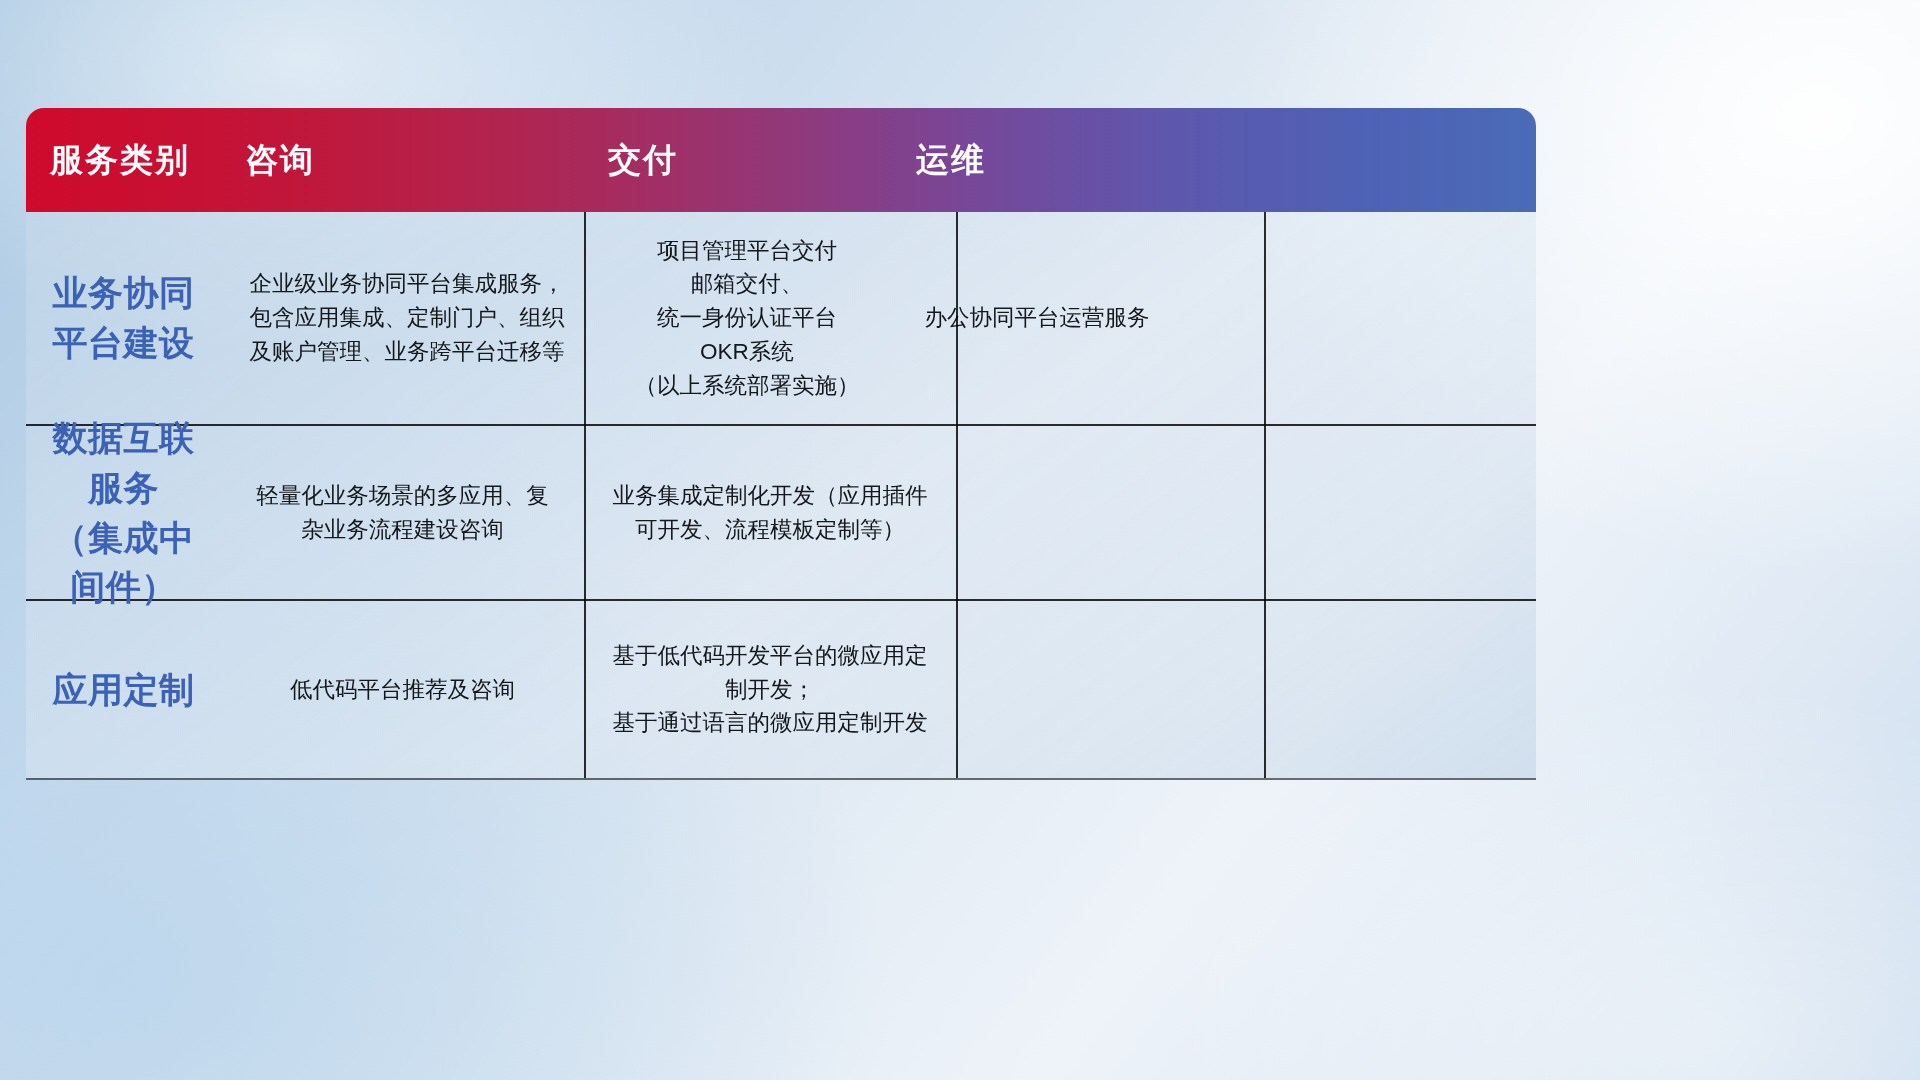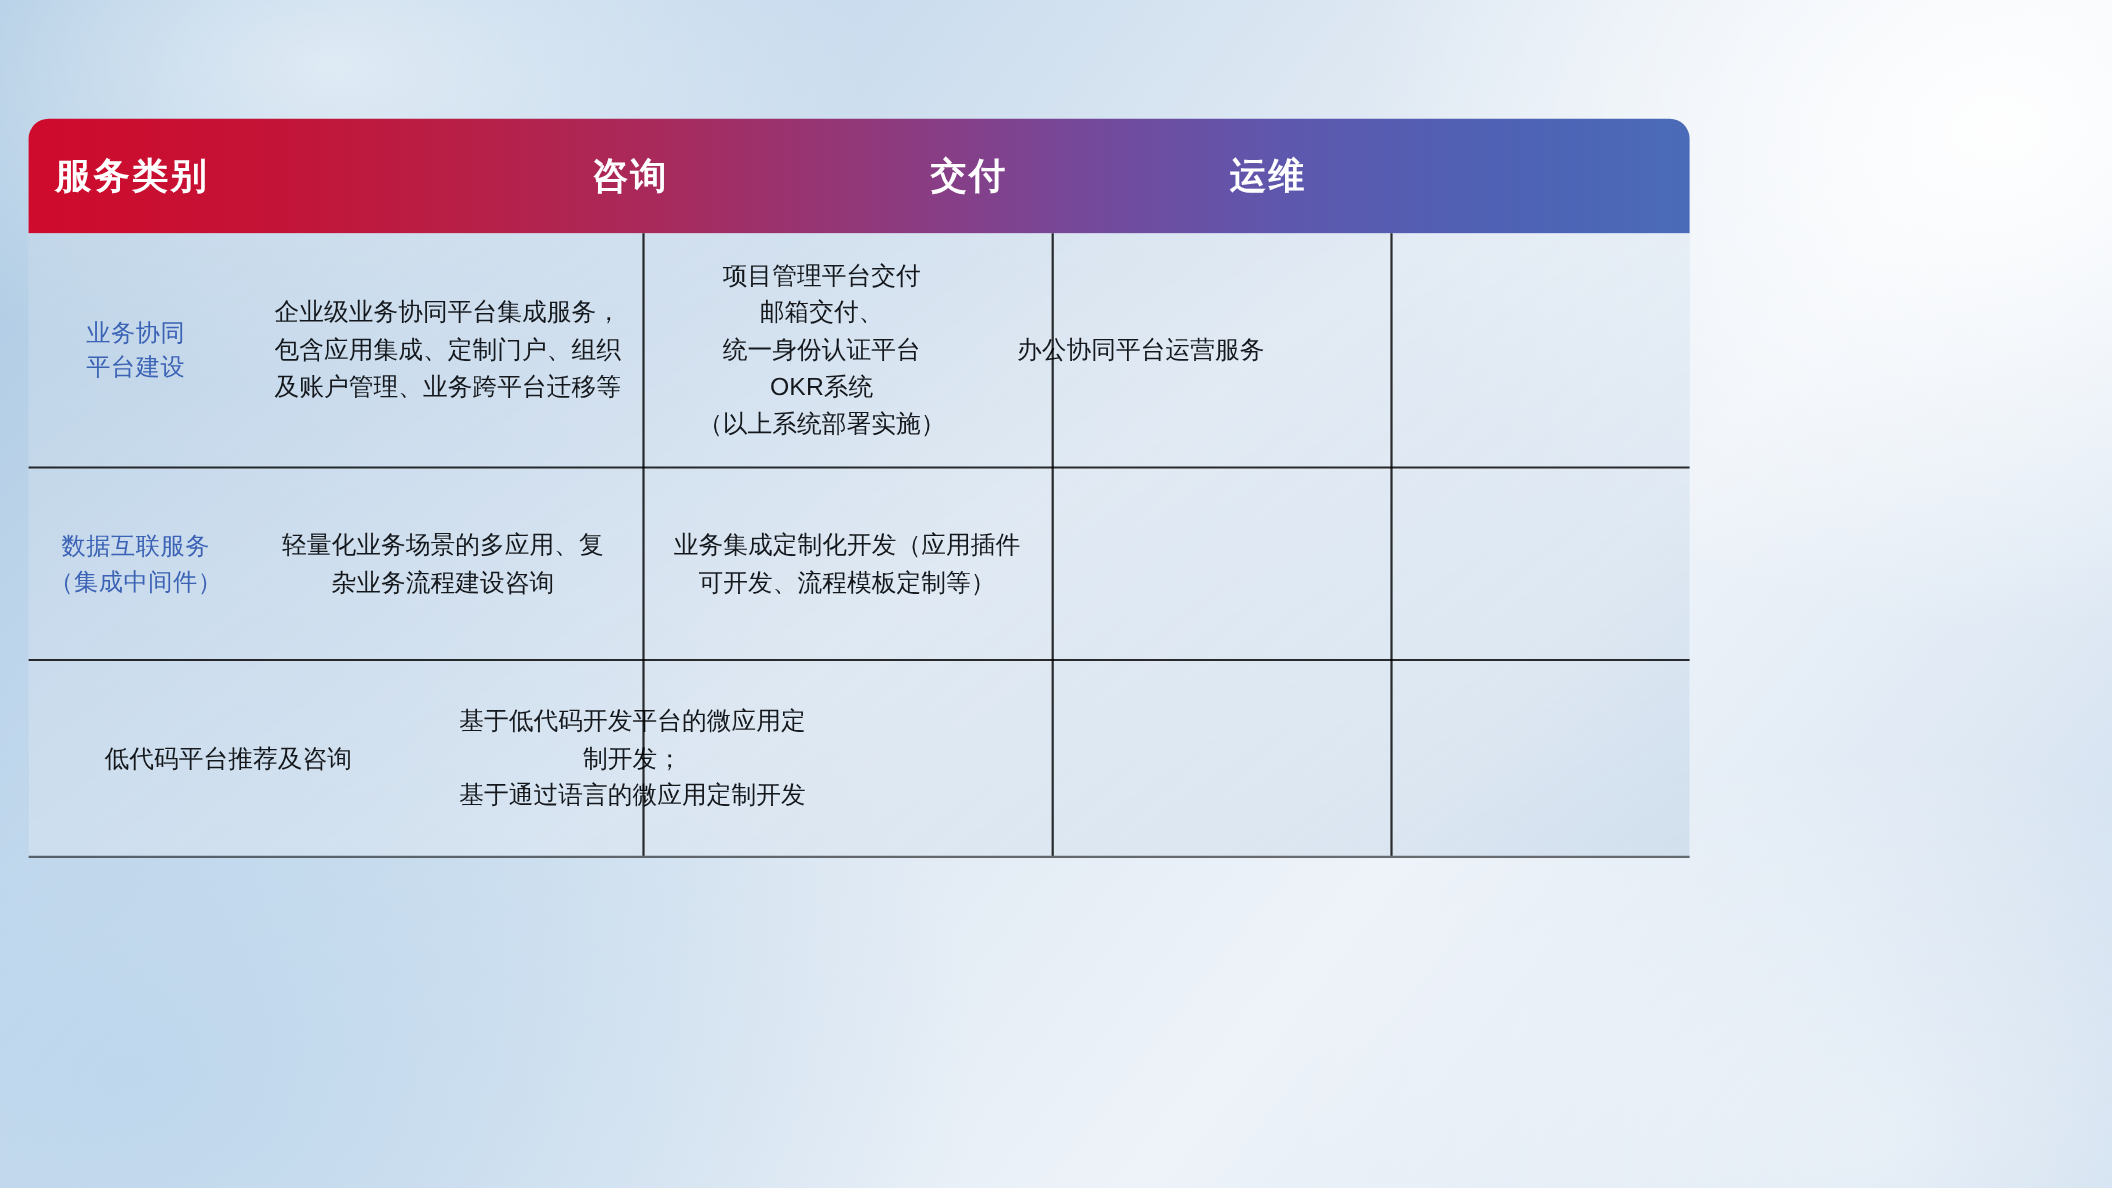--- a/index.html
+++ b/index.html
@@ -58,21 +58,21 @@
        #4a6bb8 100%);
     display: flex;
     align-items: center;
     overflow: hidden;
   }
   .th {
     color: #ffffff;
     font-size: 33px;
     font-weight: bold;
     letter-spacing: 2px;
-    text-align: right;
+    text-align: left;
     white-space: nowrap;
   }
   .th.first { text-align: left; padding-left: 24px; }
 
   
   .tbody {
     position: relative;
     background: linear-gradient(145deg,
         rgba(197,216,233,0.62) 0%,
         rgba(214,226,239,0.55) 30%,
@@ -92,22 +92,22 @@
     box-sizing: border-box;
     display: flex;
     align-items: center;
     justify-content: center;
     padding: 10px 18px;
     position: relative;
     z-index: 2;
   }
   .cell-label {
     color: #3b62b5;
-    font-size: 22px;
-    font-weight: normal;
+    font-size: 35px;
+    font-weight: bold;
     line-height: 1.42;
     text-align: center;
     letter-spacing: 0.5px;
     white-space: pre-line;
   }
   .cell-text {
     color: #14181c;
     font-size: 22.5px;
     line-height: 1.5;
     text-align: center;
@@ -182,20 +182,23 @@
         </div>
         <div class="cell" style="width:308px">
           <div class="cell-text"></div>
         </div>
         <div class="cell" style="width:272px">
           <div class="cell-text"></div>
         </div>
       </div>
 
       <div class="trow" style="height:179px">
+        <div class="cell" style="width:195px">
+          <div class="cell-label">应用定制</div>
+        </div>
         <div class="cell" style="width:363px">
           <div class="cell-text">低代码平台推荐及咨询</div>
         </div>
         <div class="cell" style="width:372px">
           <div class="cell-text">基于低代码开发平台的微应用定
 制开发；
 基于通过语言的微应用定制开发</div>
         </div>
         <div class="cell" style="width:272px">
           <div class="cell-text"></div>

